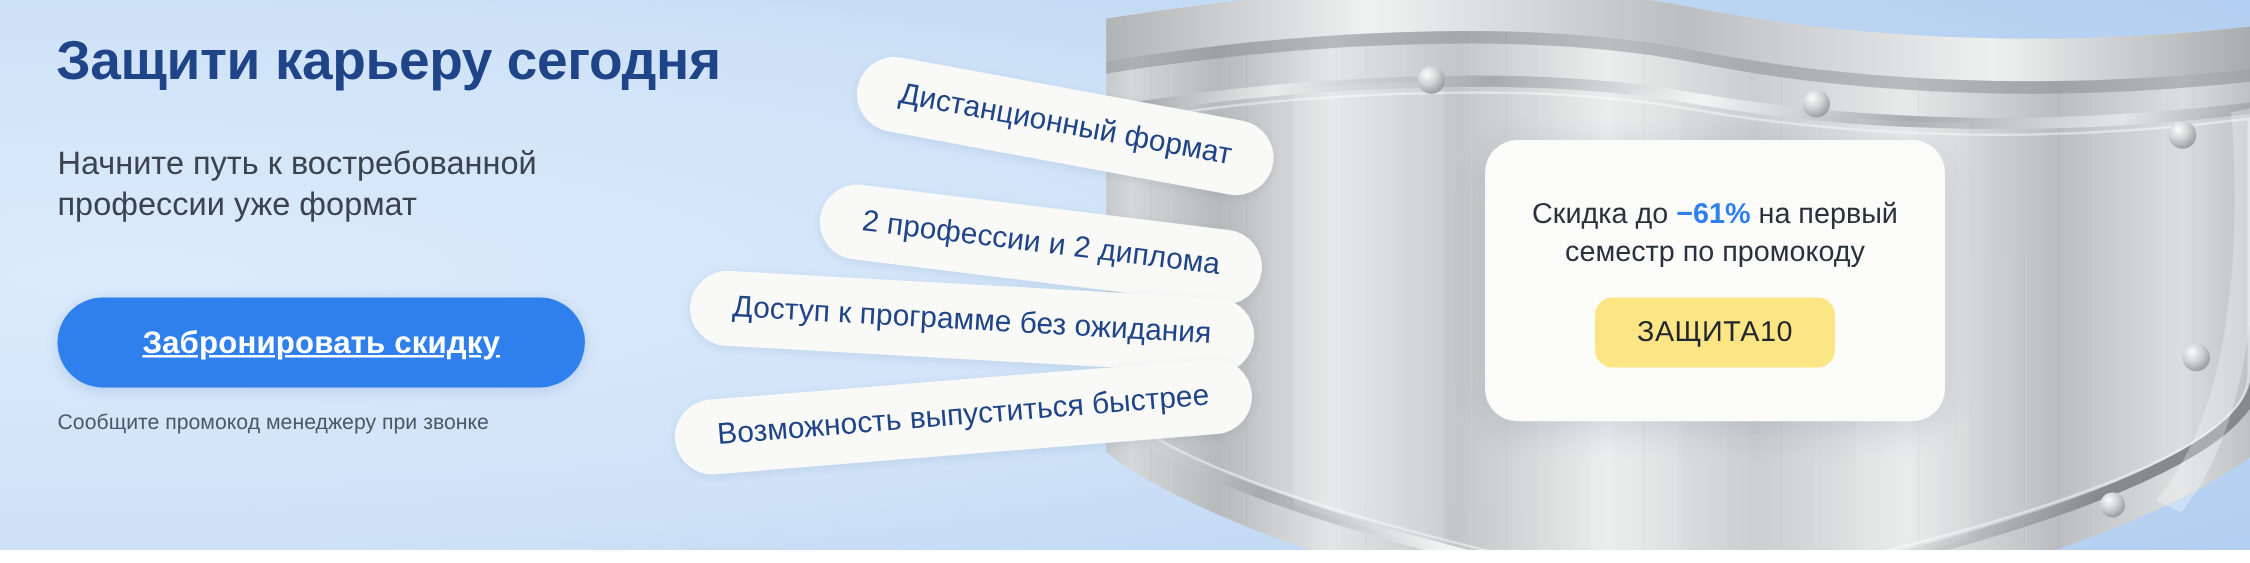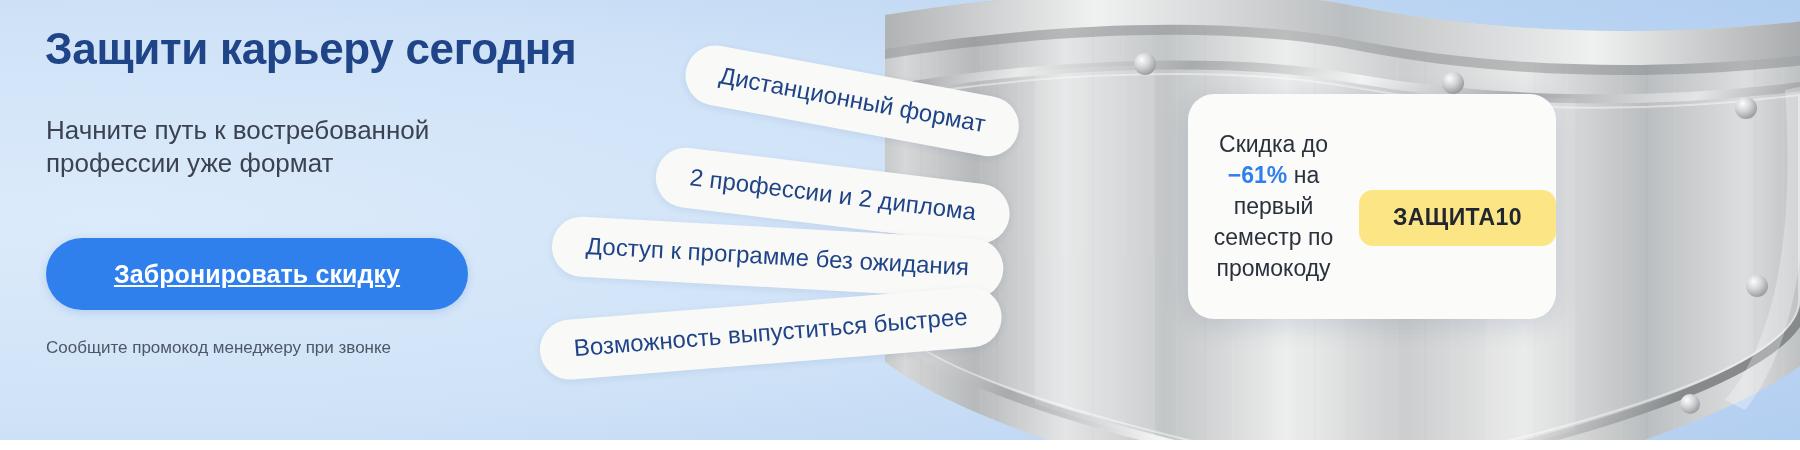--- a/index.html
+++ b/index.html
@@ -49,21 +49,21 @@
     color:#ffffff;
     font-family:inherit;
     font-size:25px;
     font-weight:bold;
     cursor:pointer;
     letter-spacing:0.1px;
     box-shadow:0 2px 10px rgba(30,90,170,.18);
     text-decoration:underline;
   }
   .footnote{
-    position:absolute;top:312px;left:1px;
+    position:absolute;top:302px;left:1px;
     font-size:17px;
     color:#4d5766;
     white-space:nowrap;
   }
 
   
   .bubbles{
     position:absolute;left:0;top:0;width:1150px;height:450px;
     z-index:6;pointer-events:none;
   }
@@ -87,48 +87,48 @@
   .bubble-4{ left:540px; top:322px; transform:rotate(-4.6deg); }
 
   
   .shield-wrap{
     position:absolute;left:885px;top:0;width:915px;height:450px;z-index:3;
   }
   .shield-wrap svg{display:block;width:915px;height:450px;}
 
   
   .discount-card{
-    position:absolute;left:1188px;top:94px;
+    position:absolute;left:1188px;top:112px;
     width:368px;height:225px;
     background:#fbfbfa;
     border-radius:26px;
     z-index:8;
     box-shadow:0 6px 26px rgba(35,70,120,.14);
-    display:flex;flex-direction:row;
+    display:flex;flex-direction:column;
     align-items:center;justify-content:center;
   }
   .discount-text{
     width:316px;
     text-align:center;
     font-size:23px;
     line-height:1.34;
     color:#2b313c;
     font-weight:400;
   }
   .discount-value{
     color:#2f80ed;
     font-weight:bold;
   }
   .promo-badge{
     margin-top:22px;
     background:#fbe585;
     color:#22262e;
     border:none;
     font-family:inherit;
-    font-weight:bold;
+    font-weight:normal;
     font-size:23px;
     letter-spacing:0.4px;
     padding:14px 34px 15px 34px;
     border-radius:14px;
     cursor:pointer;
   }
 </style>
 </head>
 <body>
 

